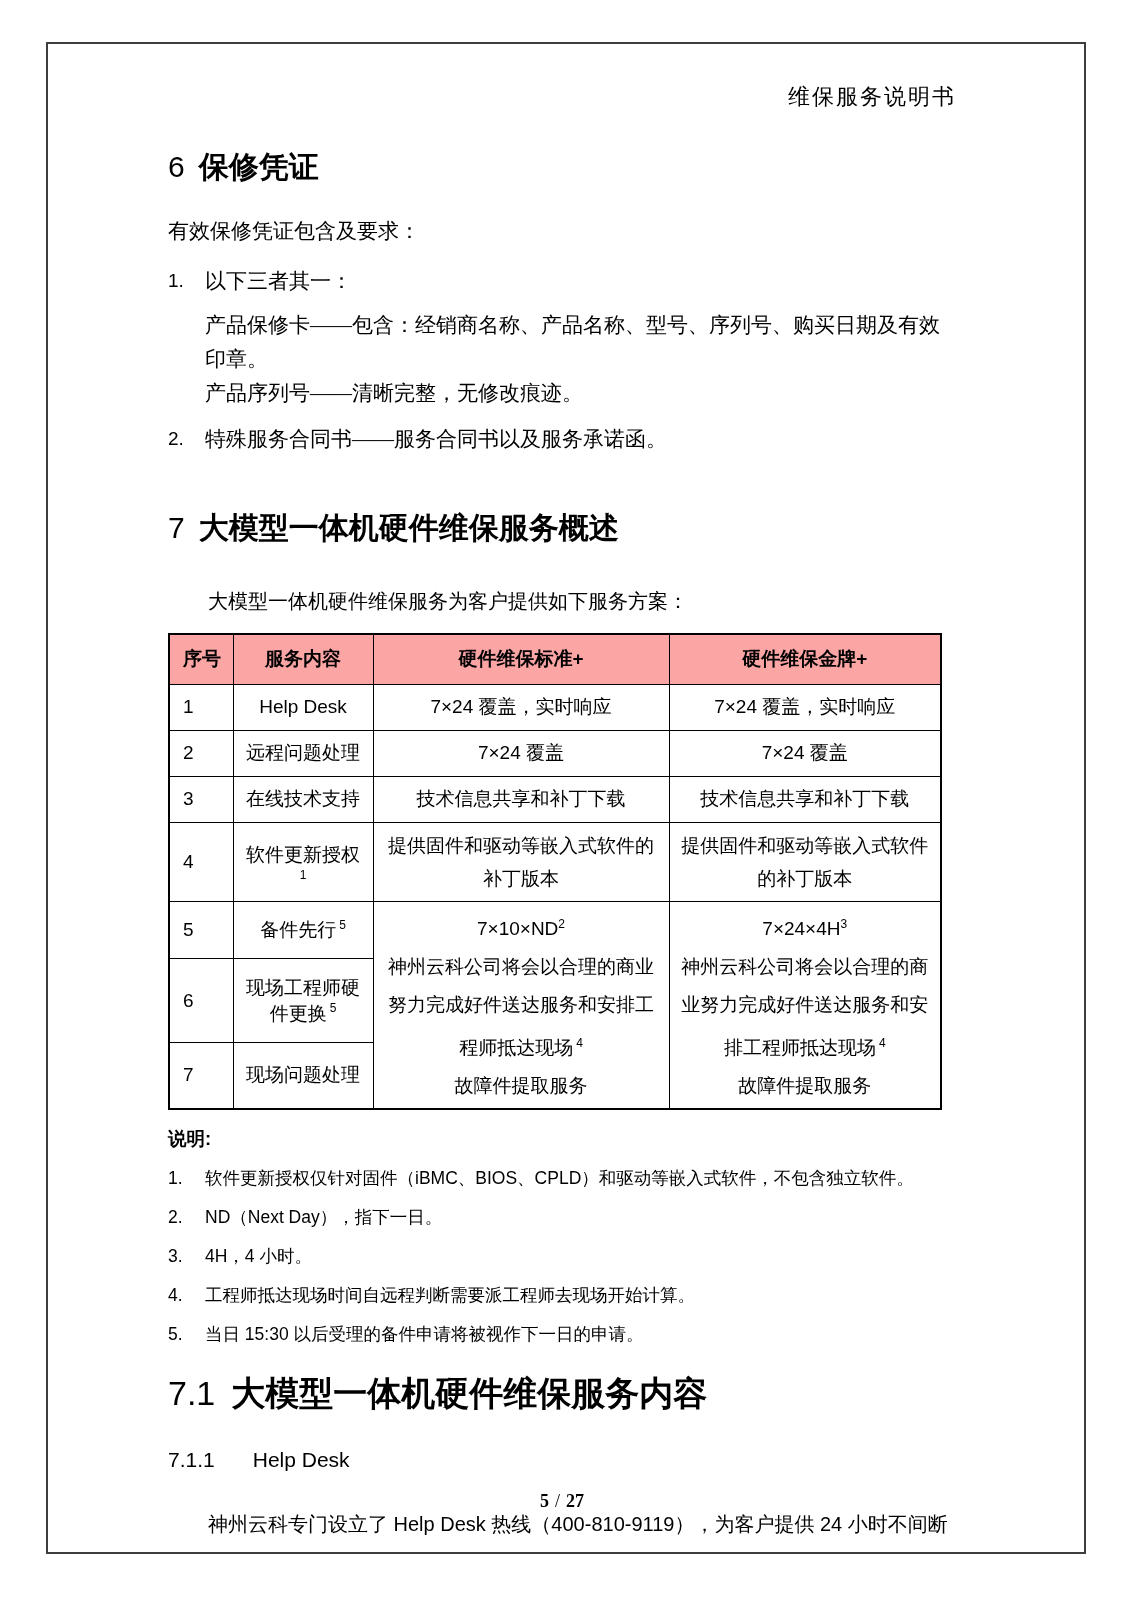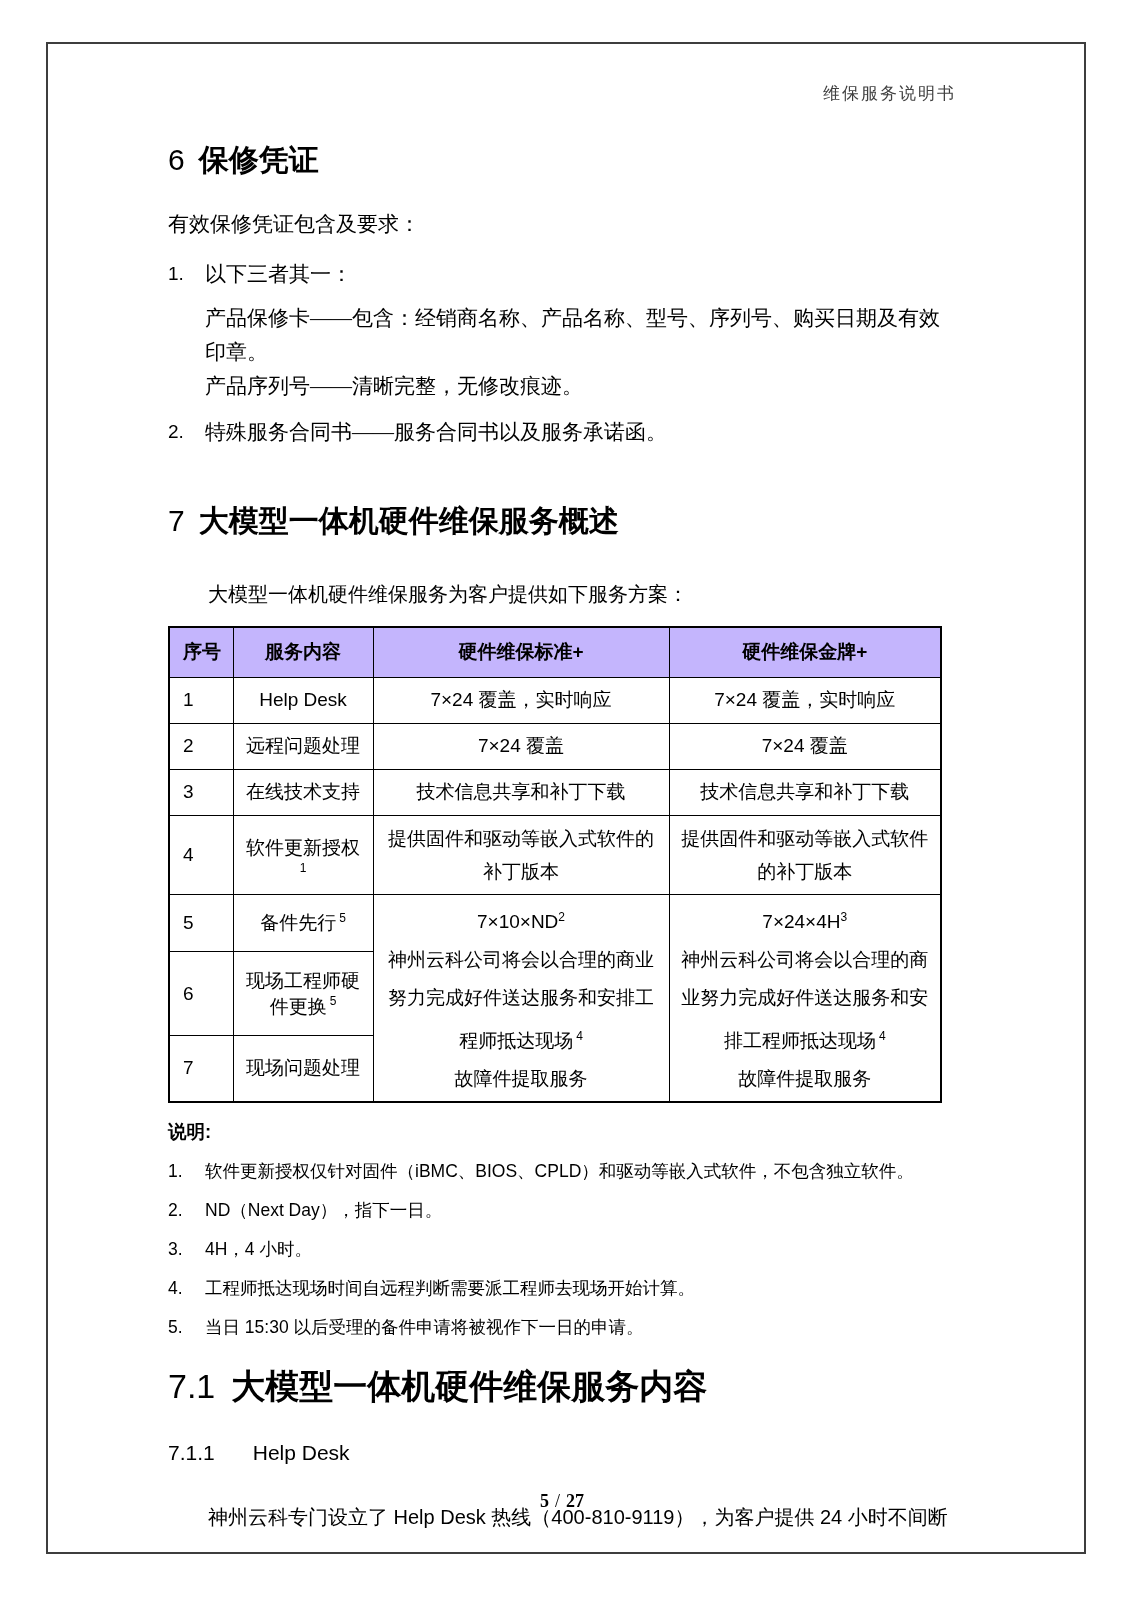--- a/index.html
+++ b/index.html
@@ -10,22 +10,22 @@
     position: absolute;
     left: 46px; top: 42px; right: 45px; bottom: 46px;
     border: 2px solid #3d3d3d;
     background: #fff;
     padding: 38px 128px 0 120px;
   }
 
   .doc-header {
     text-align: right;
     font-family: "Liberation Serif", "DejaVu Serif", serif;
-    font-size: 17px;
-    color: #404040;
+    font-size: 22px;
+    color: #000000;
     letter-spacing: 2px;
   }
 
   
   .h1 { margin-top: 36px; font-size: 30px; line-height: 38px; }
   .h1 .num { font-weight: 400; margin-right: 14px; }
   .h1 .ttl { font-weight: 700; }
   .h2 { margin-top: 30px; font-size: 34px; line-height: 34px; }
   .h2 .num { font-weight: 400; margin-right: 16px; }
   .h2 .ttl { font-weight: 700; }
@@ -40,21 +40,21 @@
   .sublines { margin-top: 12px; padding-left: 37px; font-size: 21px; }
   .sublines .subline { line-height: 34px; }
   .olist-item.second { margin-top: 14px; }
 
   .h1.s7 { margin-top: 55px; }
   .intro { margin-top: 40px; font-size: 20px; line-height: 28px; text-indent: 40px; }
 
   
   table.svc { border-collapse: collapse; margin-top: 18px; width: 772px; border: 2.5px solid #000; table-layout: fixed; }
   table.svc td, table.svc th { border: 1.5px solid #000; font-size: 19px; vertical-align: middle; }
-  table.svc th { background: #c4b5fd; font-weight: 700; text-align: center; height: 50px; }
+  table.svc th { background: #fca5a5; font-weight: 700; text-align: center; height: 50px; }
   table.svc th.c-no { text-align: left; padding-left: 13px; }
   td.c-no { text-align: left; padding-left: 13px; }
   td.c-svc, td.c-std, td.c-gold { text-align: center; padding: 6px 10px; }
   tr.r1 td, tr.r2 td, tr.r3 td { height: 46px; }
   tr.r4 td { height: 67px; }
   tr.r5 td { height: 45px; }
   tr.r6 td { height: 65px; }
   tr.r7 td { height: 52px; }
   td .blocksup { display: block; text-align: center; font-size: 12px; line-height: 14px; vertical-align: top; }
   sup { font-size: 12px; }

